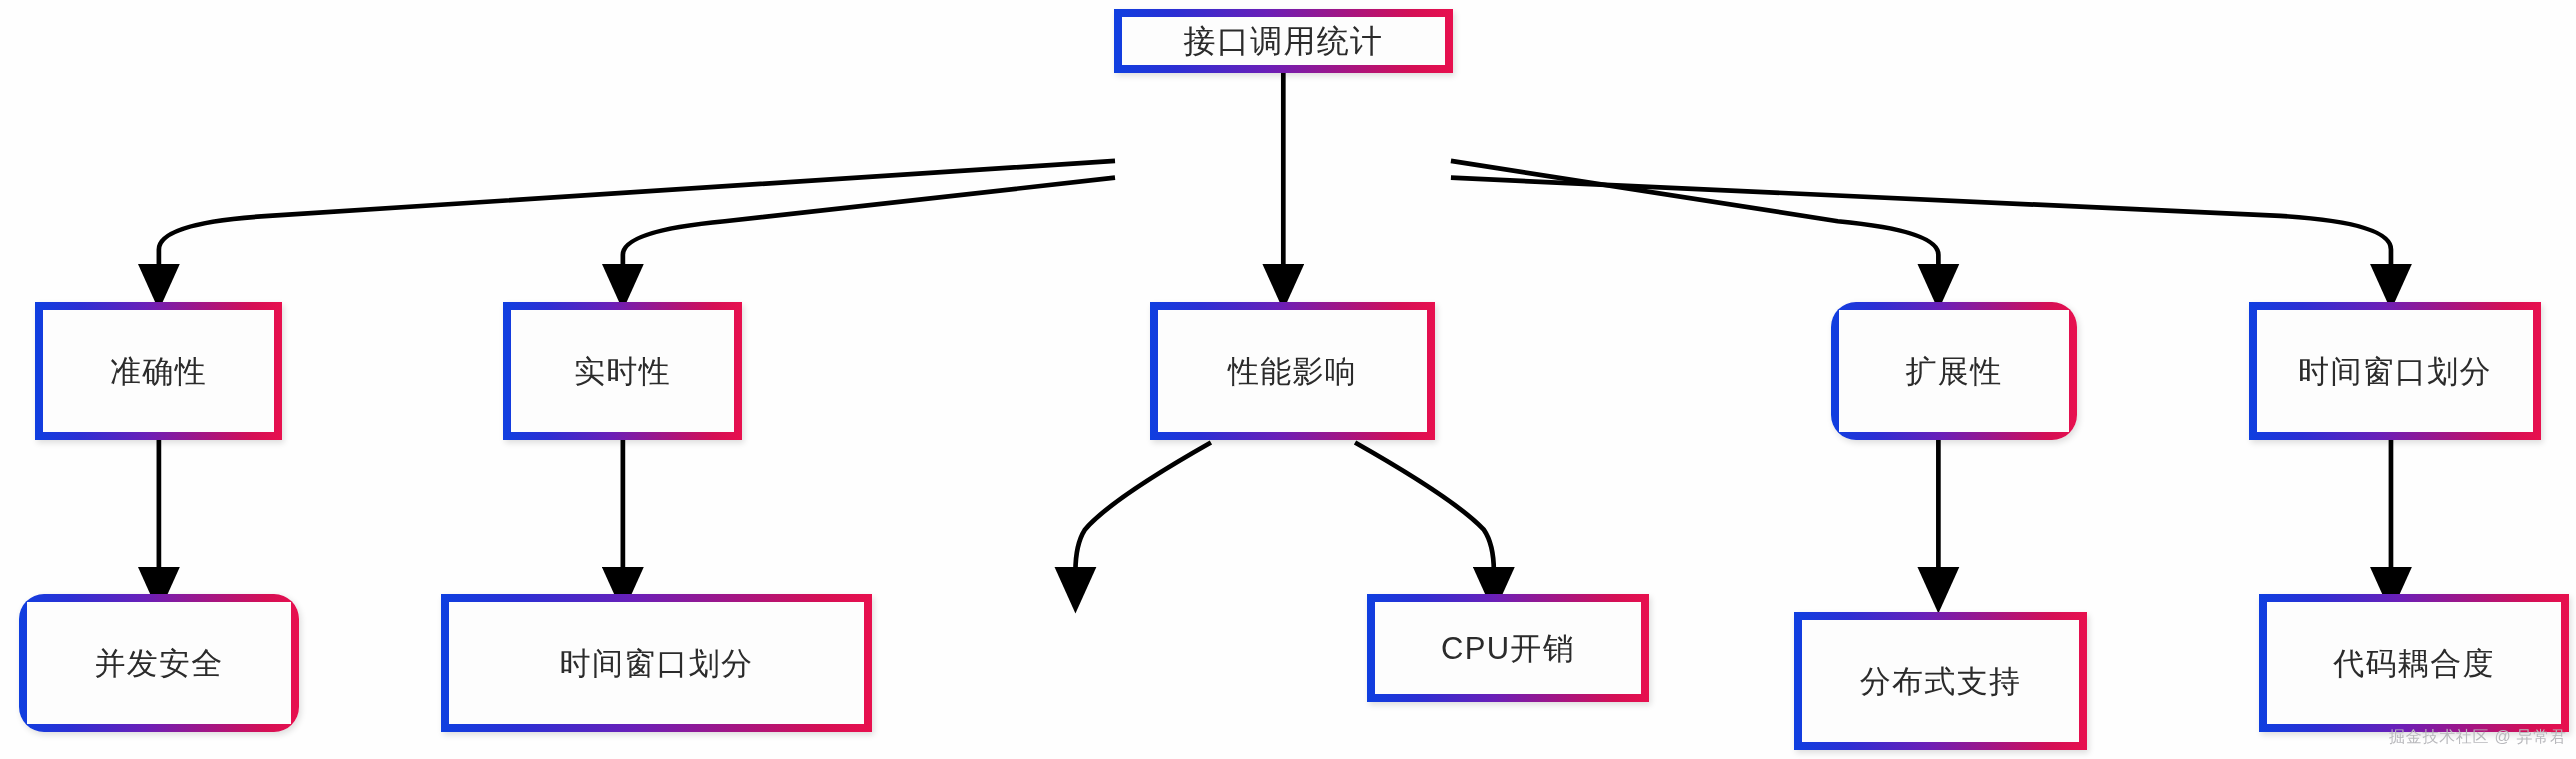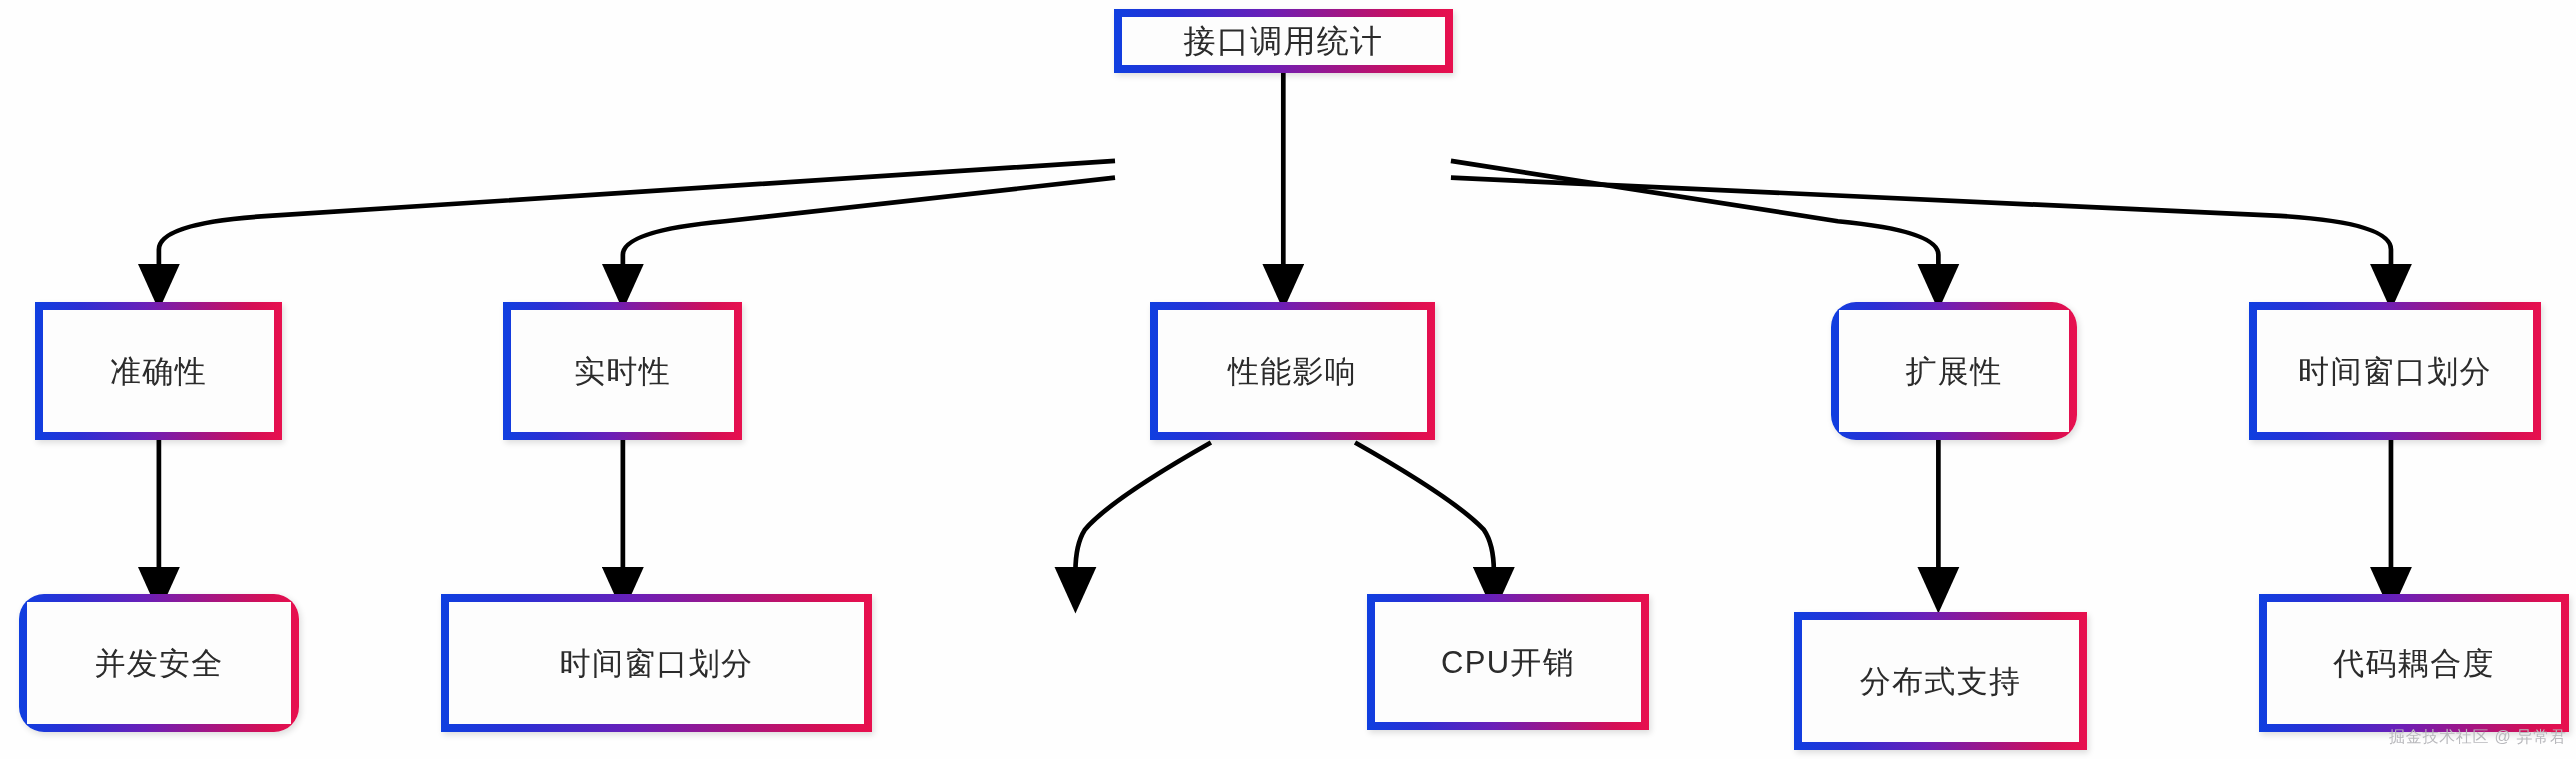--- a/index.html
+++ b/index.html
@@ -148,21 +148,21 @@
     </div>
   </div>
 
   <div class="node" style="left:441px; top:594px; width:431px; height:138px;">
     <div class="node-inner">
       <span class="node-label">时间窗口划分</span>
     </div>
   </div>
 
 
-  <div class="node" style="left:1367px; top:594px; width:282px; height:136px;">
+  <div class="node" style="left:1367px; top:594px; width:282px; height:108px;">
     <div class="node-inner">
       <span class="node-label">CPU开销</span>
     </div>
   </div>
 
   <div class="node" style="left:1794px; top:612px; width:293px; height:138px;">
     <div class="node-inner">
       <span class="node-label">分布式支持</span>
     </div>
   </div>

